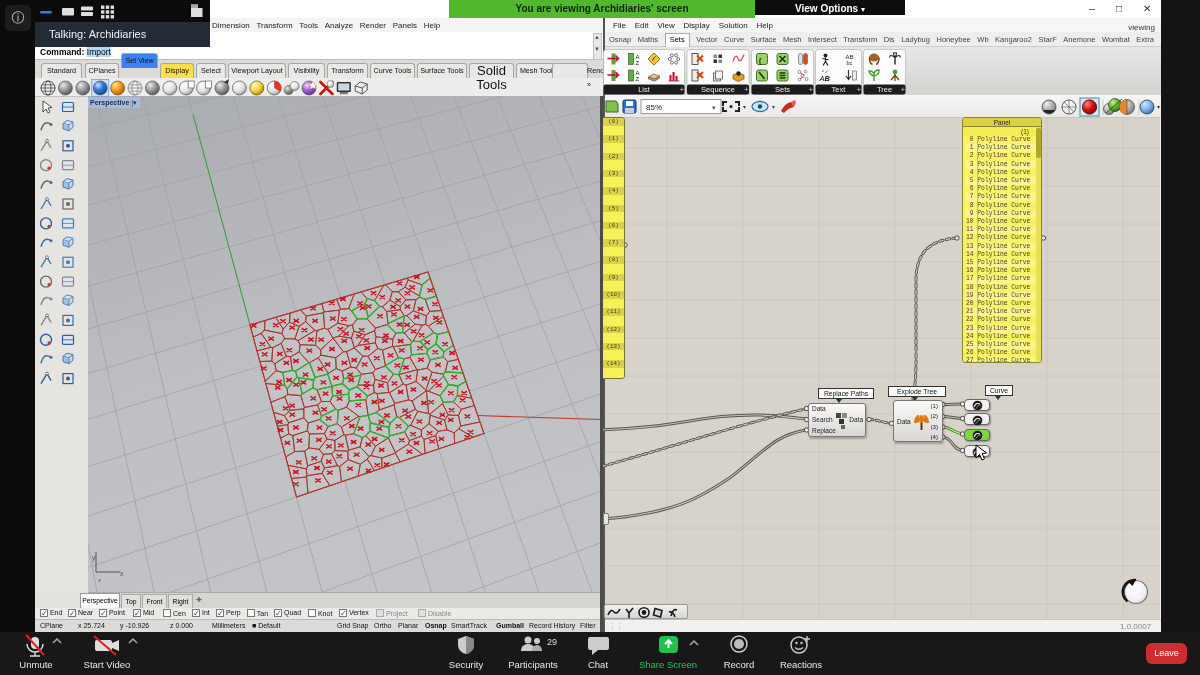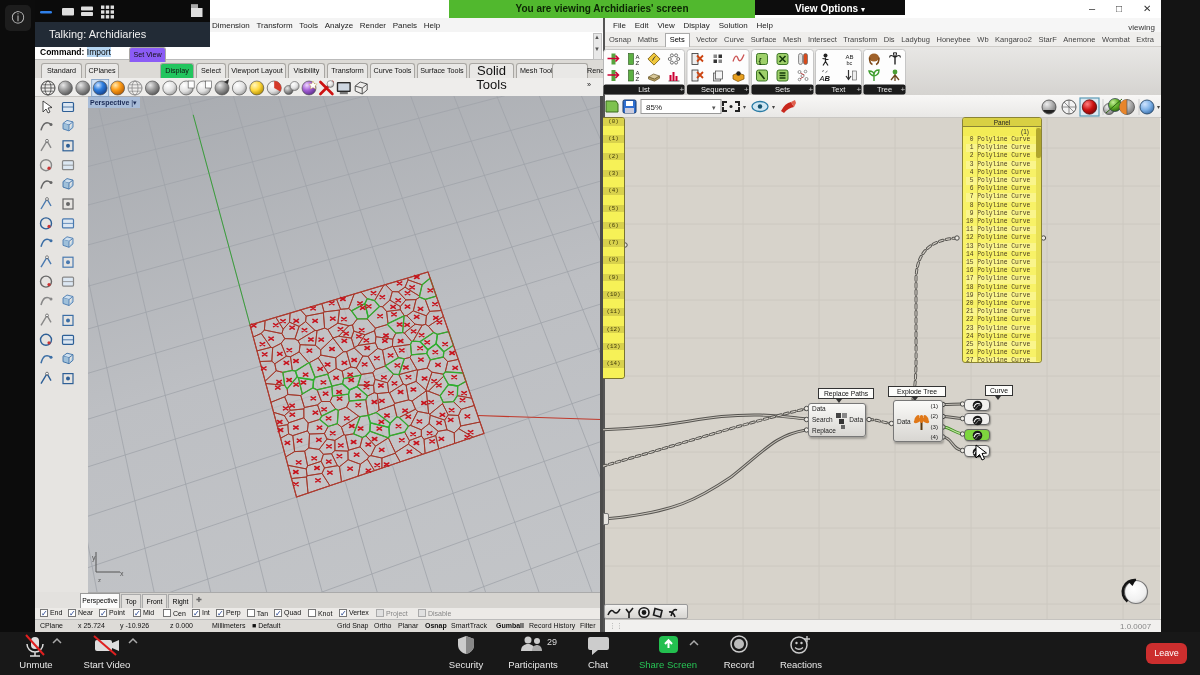--- a/index.html
+++ b/index.html
@@ -23,22 +23,22 @@
 
 <div class="abs" style="left:35px;top:60px;width:568px;height:18px;background:#dcdad6;"></div>
 
 <div class="abs" style="left:35px;top:78px;width:568px;height:19px;background:#eeedeb;border-bottom:1px solid #c5c3bf;"></div>
 
 <div class="abs" style="left:35px;top:97px;width:53px;height:495px;background:#e6e4e1;"></div>
 
 <div class="abs" style="left:88px;top:96px;width:515px;height:496px;background:linear-gradient(165deg,#a8abb0,#bdbfc3 50%,#c3c5c8);"></div>
 <div class="abs" style="left:41px;top:63px;width:41px;height:15px;background:#e9e8e6;border:1px solid #a9a7a3;border-bottom:none;border-radius:3px 3px 0 0;font-size:7.2px;color:#111;text-align:center;line-height:14px;">Standard</div>
 <div class="abs" style="left:85px;top:63px;width:34px;height:15px;background:#e9e8e6;border:1px solid #a9a7a3;border-bottom:none;border-radius:3px 3px 0 0;font-size:7.2px;color:#111;text-align:center;line-height:14px;">CPlanes</div>
-<div class="abs" style="left:121px;top:47px;width:37px;height:15px;background:#8b5cf6;border:1px solid #a9a7a3;border-bottom:none;border-radius:3px 3px 0 0;font-size:7.2px;color:#111;text-align:center;line-height:14px;margin-left:8px;">Set View</div>
-<div class="abs" style="left:160px;top:63px;width:34px;height:15px;background:#22c55e;border:1px solid #a9a7a3;border-bottom:none;border-radius:3px 3px 0 0;font-size:7.2px;color:#111;text-align:center;line-height:14px;">Display</div>
+<div class="abs" style="left:121px;top:53px;width:37px;height:15px;background:#3b82f6;border:1px solid #a9a7a3;border-bottom:none;border-radius:3px 3px 0 0;font-size:7.2px;color:#111;text-align:center;line-height:14px;">Set View</div>
+<div class="abs" style="left:160px;top:63px;width:34px;height:15px;background:#fde047;border:1px solid #a9a7a3;border-bottom:none;border-radius:3px 3px 0 0;font-size:7.2px;color:#111;text-align:center;line-height:14px;">Display</div>
 <div class="abs" style="left:196px;top:63px;width:30px;height:15px;background:#e9e8e6;border:1px solid #a9a7a3;border-bottom:none;border-radius:3px 3px 0 0;font-size:7.2px;color:#111;text-align:center;line-height:14px;">Select</div>
 <div class="abs" style="left:228px;top:63px;width:58px;height:15px;background:#e9e8e6;border:1px solid #a9a7a3;border-bottom:none;border-radius:3px 3px 0 0;font-size:7.2px;color:#111;text-align:center;line-height:14px;">Viewport Layout</div>
 <div class="abs" style="left:288px;top:63px;width:37px;height:15px;background:#e9e8e6;border:1px solid #a9a7a3;border-bottom:none;border-radius:3px 3px 0 0;font-size:7.2px;color:#111;text-align:center;line-height:14px;">Visibility</div>
 <div class="abs" style="left:327px;top:63px;width:41px;height:15px;background:#e9e8e6;border:1px solid #a9a7a3;border-bottom:none;border-radius:3px 3px 0 0;font-size:7.2px;color:#111;text-align:center;line-height:14px;">Transform</div>
 <div class="abs" style="left:370px;top:63px;width:45px;height:15px;background:#e9e8e6;border:1px solid #a9a7a3;border-bottom:none;border-radius:3px 3px 0 0;font-size:7.2px;color:#111;text-align:center;line-height:14px;">Curve Tools</div>
 <div class="abs" style="left:417px;top:63px;width:50px;height:15px;background:#e9e8e6;border:1px solid #a9a7a3;border-bottom:none;border-radius:3px 3px 0 0;font-size:7.2px;color:#111;text-align:center;line-height:14px;">Surface Tools</div>
 <div class="abs" style="left:469px;top:63px;width:45px;height:15px;background:#e9e8e6;border:1px solid #a9a7a3;border-bottom:none;border-radius:3px 3px 0 0;font-size:13px;color:#111;text-align:center;line-height:14px;">Solid Tools</div>
 <div class="abs" style="left:516px;top:63px;width:44px;height:15px;background:#e9e8e6;border:1px solid #a9a7a3;border-bottom:none;border-radius:3px 3px 0 0;font-size:7.2px;color:#111;text-align:center;line-height:14px;">Mesh Tools</div>
 <div class="abs" style="left:552px;top:63px;width:34px;height:15px;background:#e9e8e6;border:1px solid #a9a7a3;border-bottom:none;border-radius:3px 3px 0 0;font-size:7.2px;color:#111;text-align:left;line-height:14px;padding-left:34px;">Rend »</div>
 <div class="abs" style="left:608px;top:63px;"></div>

